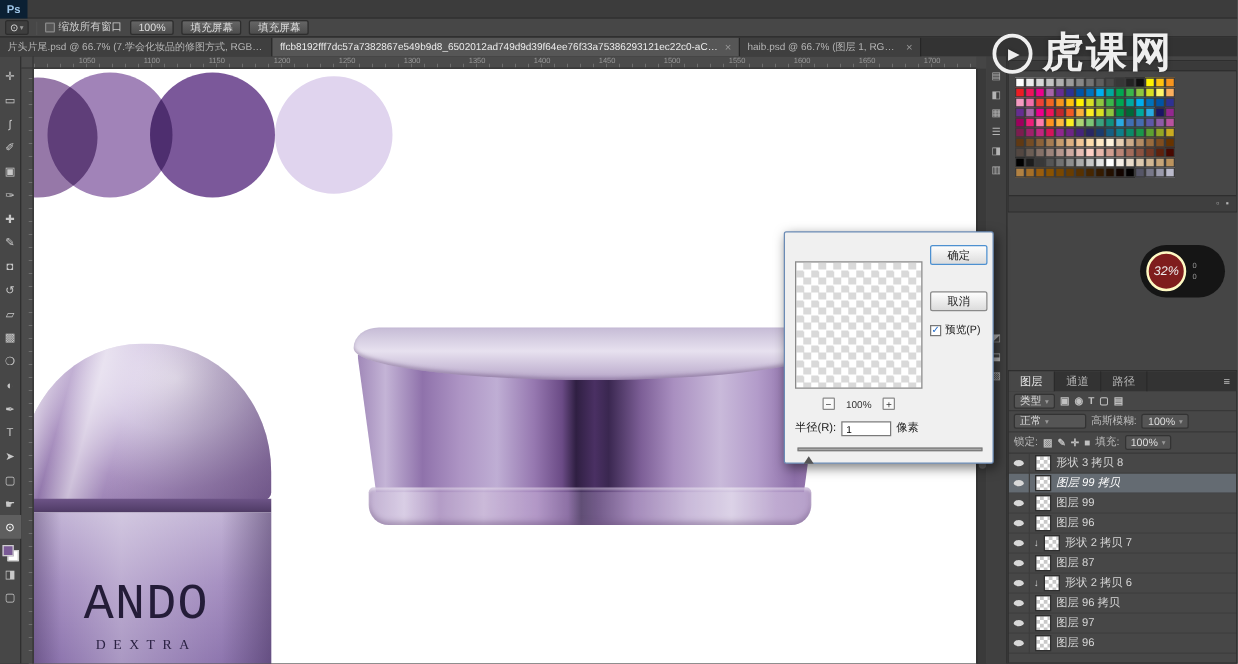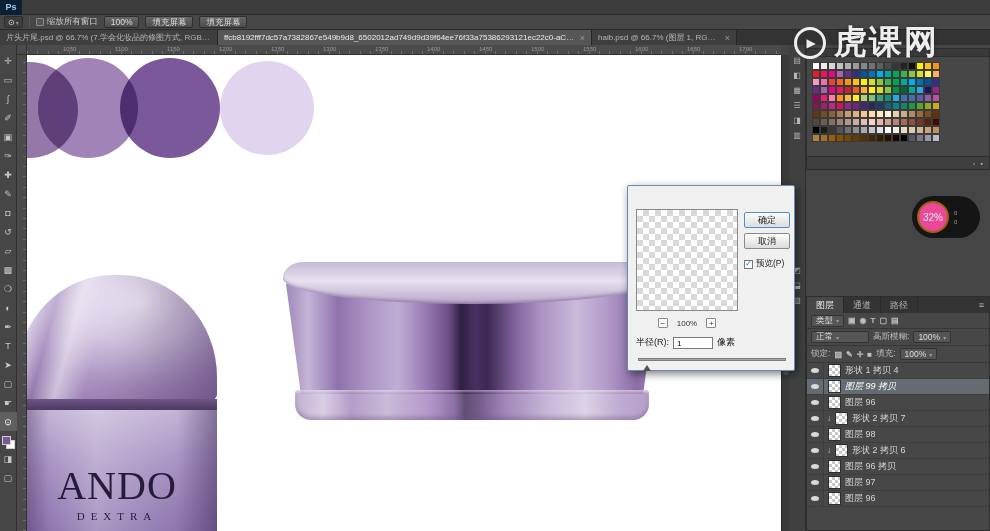--- a/index.html
+++ b/index.html
@@ -93,21 +93,21 @@
     background:radial-gradient(ellipse at 62% 22%, #f3eef8 0%, #d6cae4 32%, #ab93c1 64%, #8a6fa5 100%); overflow:hidden; }
   .jar-lid::after { content:""; position:absolute; inset:0;
     background:linear-gradient(105deg, rgba(255,255,255,.75) 8%, rgba(255,255,255,0) 20%, rgba(255,255,255,.5) 30%, rgba(255,255,255,0) 42%, rgba(60,35,85,.25) 70%, rgba(60,35,85,.45) 100%); }
   .jar-rim { position:absolute; left:0; top:124px; width:200px; height:11px;
     background:linear-gradient(180deg,#6d5487,#4e3a64); }
   .jar-body { position:absolute; left:0; top:135px; width:200px; height:125px;
     background:linear-gradient(180deg,#c3b5d6 0%,#a791c2 45%,#8c74ad 100%); }
   .jar-body::before { content:""; position:absolute; inset:0;
     background:linear-gradient(90deg, rgba(50,30,75,.5) 0%, rgba(50,30,75,0) 16%, rgba(255,255,255,.25) 40%, rgba(50,30,75,0) 80%, rgba(50,30,75,.45) 100%); }
   .jar-title { position:absolute; left:0; top:52px; width:100%; text-align:center;
-    font-family:Liberation Serif, serif; font-size:40px; color:#241c38; letter-spacing:1px; }
+    font-family:Liberation Mono, monospace; font-size:40px; color:#241c38; letter-spacing:1px; }
   .jar-sub { position:absolute; left:0; top:100px; width:100%; text-align:center;
     font-family:"Liberation Serif", serif; font-size:11px; color:#2a2142; letter-spacing:6px; }
 
   .vscroll { position:absolute; left:781px; top:55px; width:8px; height:476px; background:#3a3a3a;
     border-left:1px solid #2d2d2d; z-index:6; }
   .vthumb { position:absolute; left:1px; top:140px; width:6px; height:180px; background:#5d5d5d; border-radius:3px; }
 
   
   .dock { position:absolute; left:789px; top:45px; width:201px; height:486px; background:#454545; z-index:8; }
   .dock-strip { position:absolute; left:0; top:0; width:17px; height:486px; background:#404040;
@@ -160,21 +160,21 @@
     border:1px solid #6b8bb5; border-radius:2px; box-shadow:2px 3px 9px rgba(0,0,0,.5); z-index:50; }
   .dlg-title { height:15px; background:linear-gradient(#fdfeff,#d5e3f5); border-bottom:1px solid #b8c8dd;
     display:flex; align-items:center; padding-left:6px; font-size:9px; color:#333; }
   .dlg-close { margin-left:auto; margin-right:2px; width:26px; height:11px;
     background:linear-gradient(#f0a198,#cf4f43); border:1px solid #99362e; border-radius:2px;
     color:#fff; font-size:7px; display:flex; align-items:center; justify-content:center; }
   .dlg-preview { position:absolute; left:8px; top:23px; width:102px; height:102px; border:1px solid #8a8a8a;
     background:repeating-conic-gradient(#d9d9d9 0% 25%, #ffffff 0% 50%); background-size:12px 12px; }
   .dlg-btn { position:absolute; left:116px; width:46px; height:16px; font-size:9px; color:#222;
     background:linear-gradient(#fdfdfd,#dcdcdc); border:1px solid #8a8a8a; border-radius:2px; font-family:inherit; }
-  .dlg-btn.ok { top:26px; border-color:#4d90d0; }
+  .dlg-btn.ok { top:10px; border-color:#4d90d0; }
   .dlg-btn.cancel { top:47px; }
   .dlg-check { position:absolute; left:116px; top:72px; display:flex; align-items:center; gap:3px;
     font-size:8.5px; color:#222; }
   .dcb { width:9px; height:9px; background:#fff; border:1px solid #777; font-size:8px; color:#1a66c8;
     display:flex; align-items:center; justify-content:center; line-height:1; }
   .dlg-zoom { position:absolute; left:8px; top:132px; width:102px; display:flex; align-items:center;
     justify-content:center; gap:9px; font-size:8px; color:#333; }
   .zbtn { width:10px; height:10px; border:1px solid #8a8a8a; background:#fafafa; display:flex;
     align-items:center; justify-content:center; font-size:8px; color:#333; border-radius:1px; }
   .dlg-radius { position:absolute; left:8px; top:150px; display:flex; align-items:center; gap:4px;
@@ -182,22 +182,22 @@
   .dlg-input { width:40px; height:12px; background:#fff; border:1px solid #7a7a7a; font-size:8px;
     padding:1px 3px; color:#000; }
   .dlg-slider { position:absolute; left:10px; top:172px; width:148px; height:3px; background:#a8a8a8;
     border:1px solid #7c7c7c; }
   .dlg-handle { position:absolute; left:4px; top:2px; width:0; height:0;
     border:4px solid transparent; border-bottom:6px solid #555; }
 
   
   .hud { position:absolute; left:912px; top:196px; width:68px; height:42px; background:rgba(15,15,15,.88);
     border-radius:21px; display:flex; align-items:center; gap:5px; padding:0 5px; z-index:60; }
-  .hud-circle { width:32px; height:32px; border-radius:50%; border:2px solid #a16207; background:#ec4899;
-    color:#ededed; font-size:10px; display:flex; align-items:center; justify-content:center; }
+  .hud-circle { width:32px; height:32px; border-radius:50%; border:2px solid #fef9c3; background:#7f1d1d;
+    color:#ededed; font-size:10px; display:flex; align-items:center; justify-content:center;font-style:italic; }
   .hud-rows { display:flex; flex-direction:column; gap:3px; font-size:6px; color:#9a9a9a; }
 
   .watermark { position:absolute; left:794px; top:20px; display:flex; align-items:center; gap:8px; z-index:120; }
   .wm-logo { width:32px; height:32px; border:3px solid rgba(255,255,255,.92); border-radius:50%;
     color:rgba(255,255,255,.92); font-size:12px; display:flex; align-items:center; justify-content:center;
     padding-left:2px; text-shadow:0 0 3px rgba(0,0,0,.3); }
   .wm-text { font-size:33px; font-weight:bold; color:rgba(255,255,255,.92); letter-spacing:2px;
     text-shadow:0 0 4px rgba(0,0,0,.3); }
 </style>
 </head>
@@ -534,50 +534,57 @@
           <span>100%</span>
           <span class="sel-caret">▾</span>
         </span>
       </div>
       <div class="llist" id="layer-list">
           <div class="lrow">
             <div class="eyebox">
               <span class="eye"></span>
             </div>
             <span class="thumb"></span>
-            <span class="lname">形状 1 拷贝 4</span>
+            <span class="lname">形状 3 拷贝 8</span>
           </div>
           <div class="lrow sel">
             <div class="eyebox">
               <span class="eye"></span>
             </div>
             <span class="thumb"></span>
             <span class="lname">图层 99 拷贝</span>
           </div>
           <div class="lrow">
             <div class="eyebox">
               <span class="eye"></span>
             </div>
             <span class="thumb"></span>
+            <span class="lname">图层 99</span>
+          </div>
+          <div class="lrow">
+            <div class="eyebox">
+              <span class="eye"></span>
+            </div>
+            <span class="thumb"></span>
             <span class="lname">图层 96</span>
           </div>
           <div class="lrow">
             <div class="eyebox">
               <span class="eye"></span>
             </div>
             <span class="cliparrow">↓</span>
             <span class="thumb"></span>
             <span class="lname">形状 2 拷贝 7</span>
           </div>
           <div class="lrow">
             <div class="eyebox">
               <span class="eye"></span>
             </div>
             <span class="thumb"></span>
-            <span class="lname">图层 98</span>
+            <span class="lname">图层 87</span>
           </div>
           <div class="lrow">
             <div class="eyebox">
               <span class="eye"></span>
             </div>
             <span class="cliparrow">↓</span>
             <span class="thumb"></span>
             <span class="lname">形状 2 拷贝 6</span>
           </div>
           <div class="lrow">

